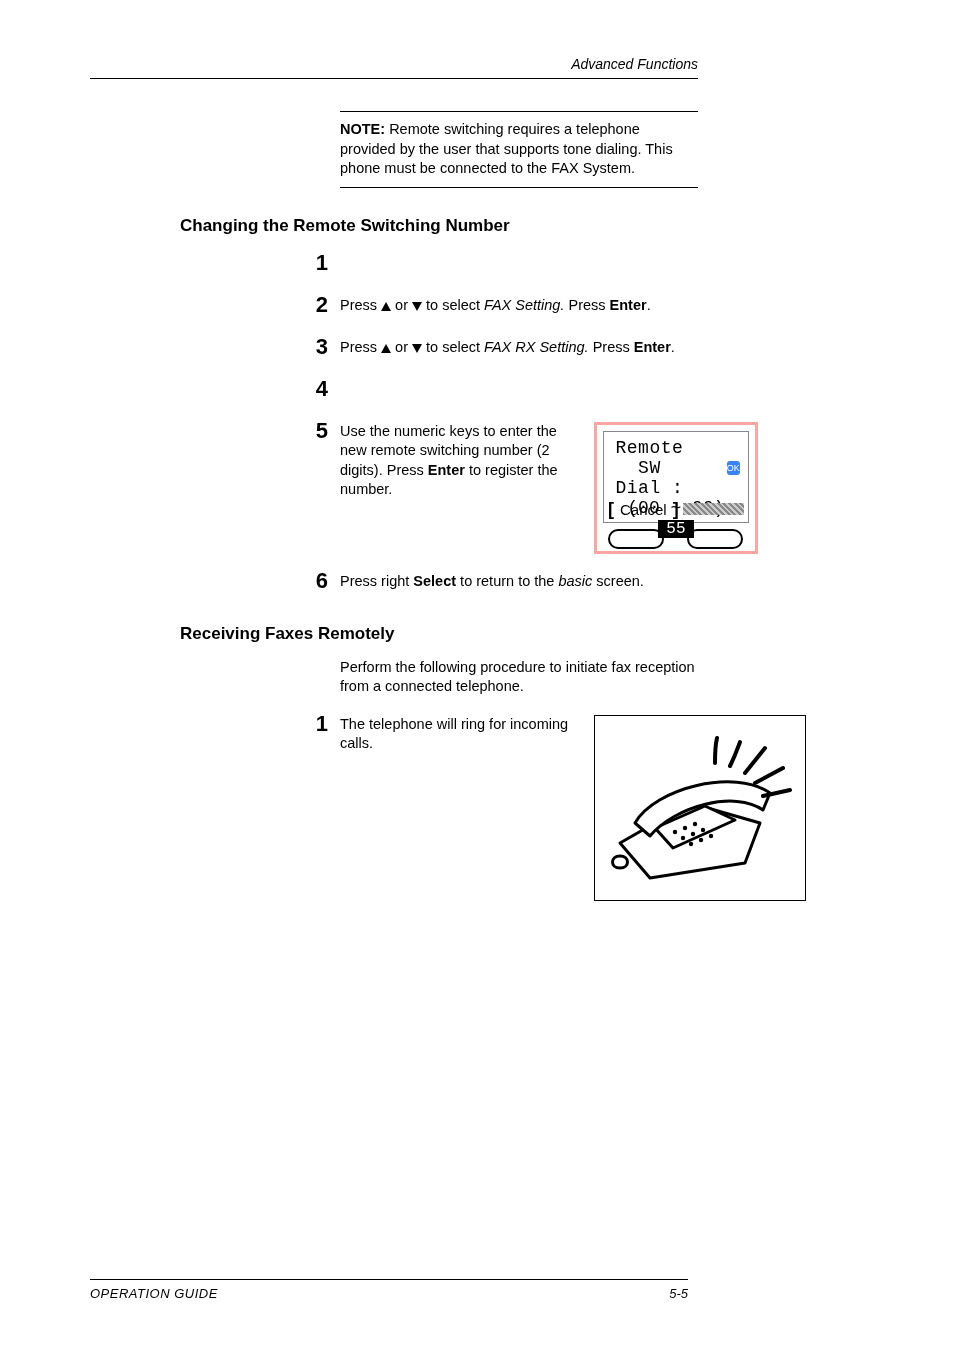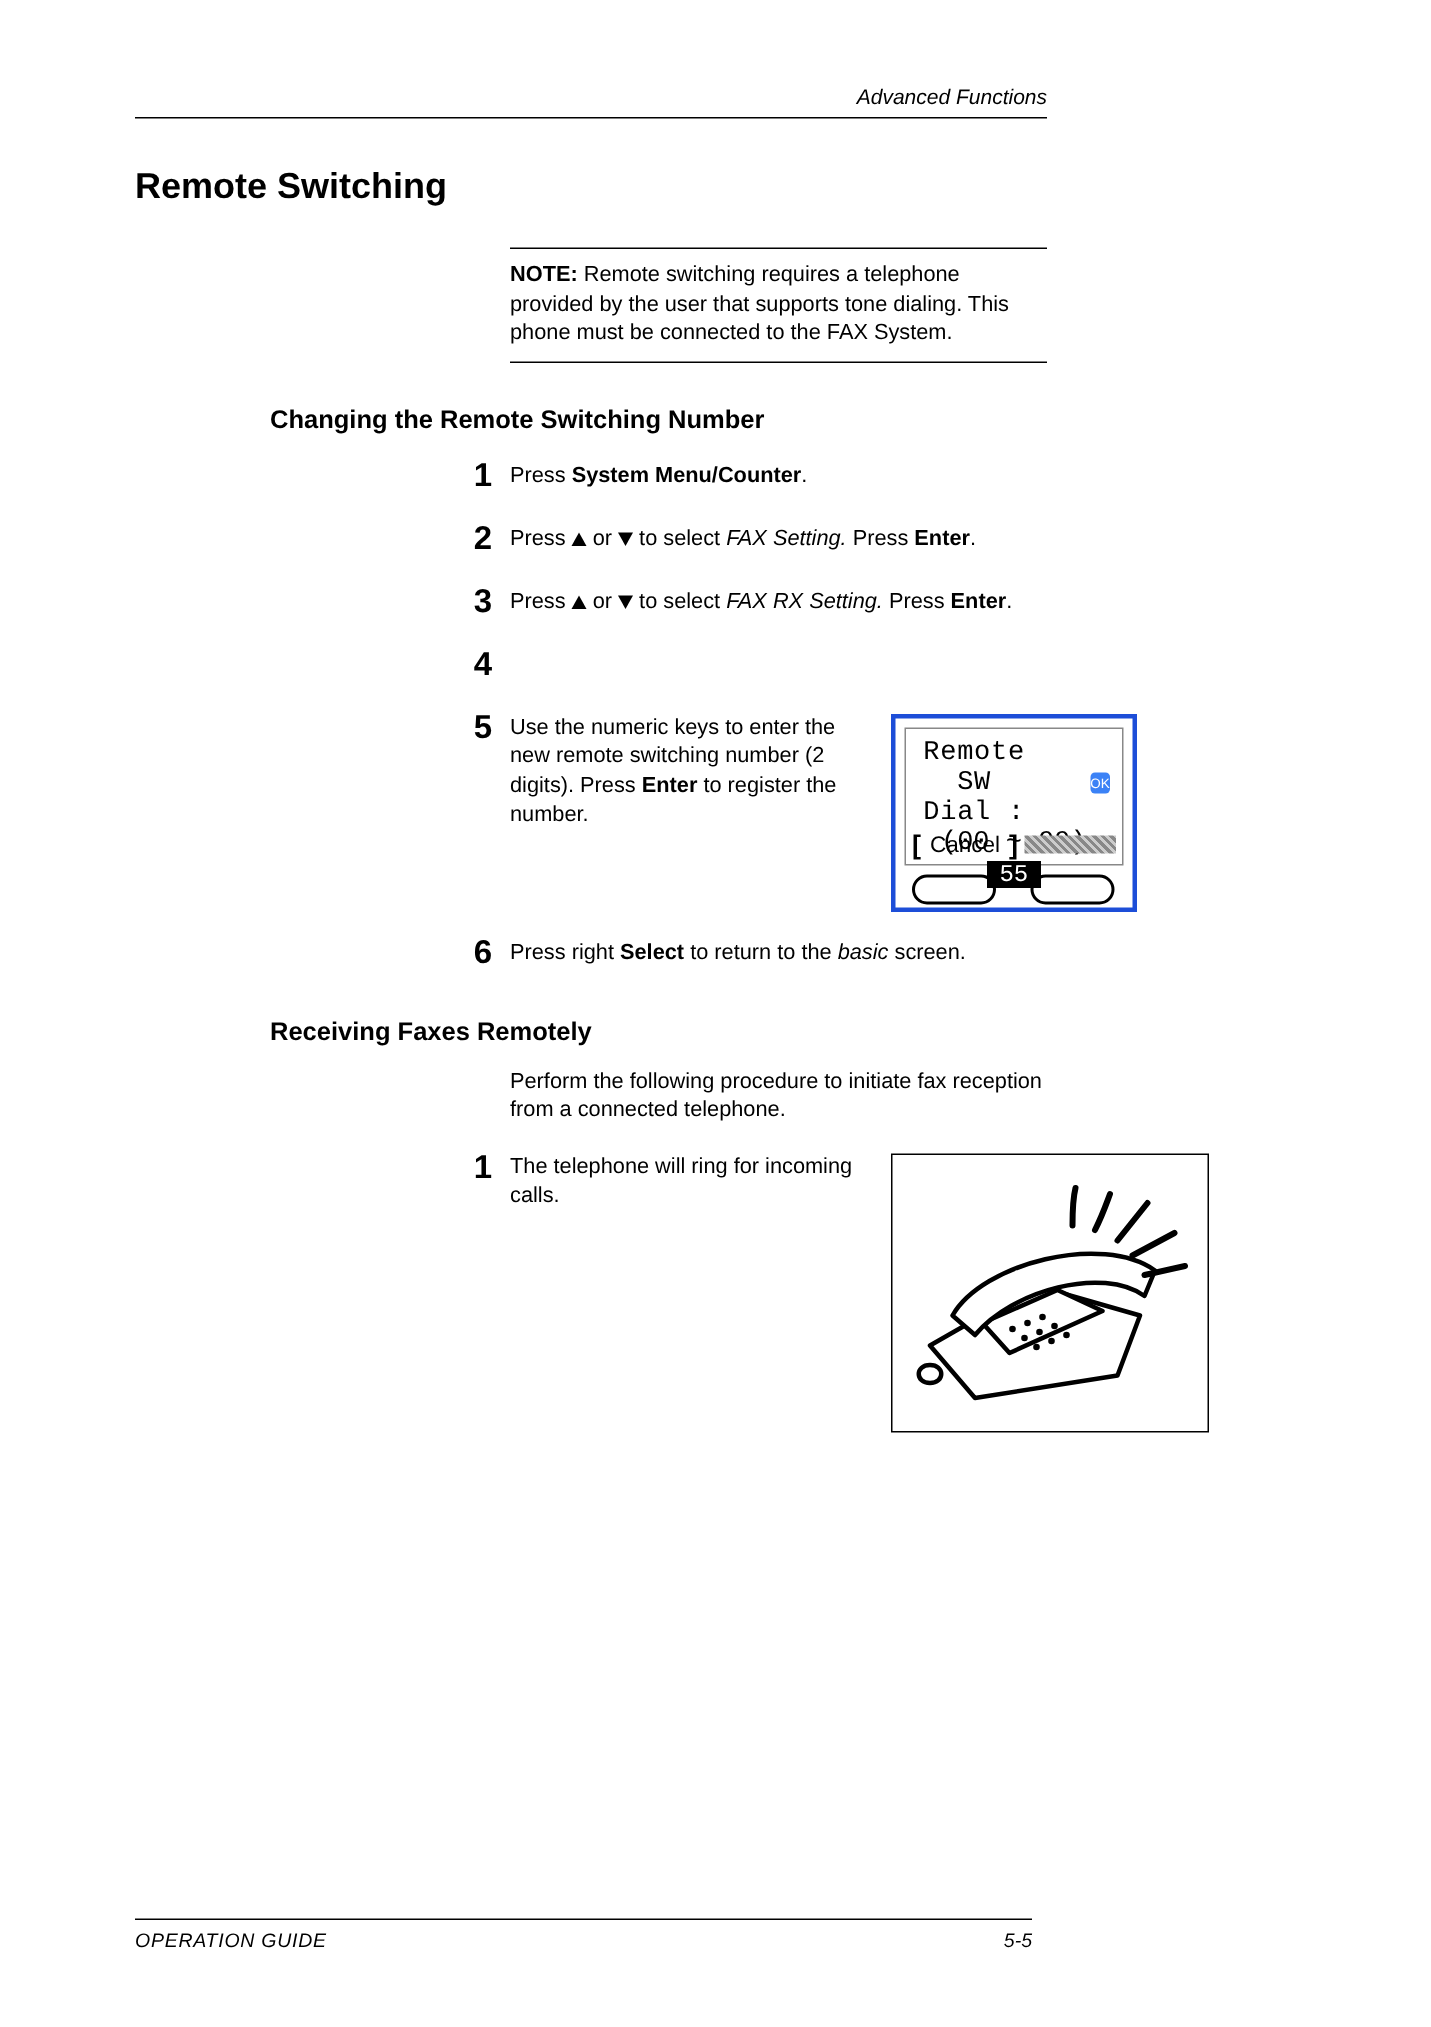--- a/index.html
+++ b/index.html
@@ -12,21 +12,21 @@
   .indent-block { margin-left: 250px; margin-right: 0; }
   .para { font-size: 14.5px; line-height: 1.35; }
   .note-box { border-top: 1px solid #000; border-bottom: 1px solid #000; padding: 8px 0; margin-top: 18px; }
   .note-box .para b { font-weight: bold; }
   .step { position: relative; margin-left: 250px; margin-top: 18px; min-height: 24px; }
   .step-num { position: absolute; left: -48px; top: -4px; font-size: 22px; font-weight: bold; font-family: Arial, Helvetica, sans-serif; width: 36px; text-align: right; }
   .step .para { font-size: 14.5px; line-height: 1.35; }
   .step.split { display: flex; align-items: flex-start; gap: 14px; }
   .split .left-col { width: 240px; flex-shrink: 0; }
   .device-screen { width: 256px; }
-  .lcd-frame { border: 3px solid #1d4ed8; height: 132px; position: relative; background: #fff; }
+  .lcd-frame { border: 3px solid #fca5a5; height: 132px; position: relative; background: #fff; }
   .lcd-inner { margin: 6px; border: 1px solid #888; height: 92px; position: relative; padding-top: 6px; font-family: "Courier New", monospace; font-size: 18px; text-align: center; }
   .lcd-title-row { display: flex; justify-content: center; align-items: center; gap: 10px; padding: 0 8px; }
   .lcd-title { font-family: "Courier New", monospace; font-size: 18px; letter-spacing: 0.5px; }
   .ok-icon { width: 20px; height: 14px; background: #3b82f6; color: #fff; font-size: 9px; font-family: Arial, sans-serif; border-radius: 3px; display: inline-flex; align-items: center; justify-content: center; margin-left: 30px; }
   .lcd-range { font-family: "Courier New", monospace; font-size: 18px; }
   .lcd-value { display: inline-block; background: #000; color: #fff; font-family: "Courier New", monospace; font-size: 16px; padding: 0 8px; margin-top: 2px; }
   .lcd-bottom-row { position: absolute; bottom: 2px; left: 4px; right: 4px; display: flex; align-items: center; font-family: Arial, sans-serif; font-size: 15px; }
   .lcd-cancel { display: inline-flex; align-items: center; gap: 2px; }
   .bracket { font-weight: bold; font-size: 18px; }
   .lcd-filler { flex: 1; height: 12px; margin-left: 4px; background: repeating-linear-gradient(45deg, #888 0 2px, #ccc 2px 4px); }
@@ -42,35 +42,31 @@
   .footer-row { display: flex; justify-content: space-between; font-size: 13px; }
   .footer-left { font-style: italic; letter-spacing: 0.5px; }
 </style>
 </head>
 <body>
 
 <div class="page">
   <div class="running-head">Advanced Functions</div>
   <hr class="page-rule">
 
-  <h1 class="h1">Remote Switching</h1>
 
   <div class="indent-block">
     <div class="note-box">
       <p class="para"><b>NOTE:</b><span> Remote switching requires a telephone provided by the user that supports tone dialing. This phone must be connected to the FAX System.</span></p>
     </div>
   </div>
 
   <h2 class="h2">Changing the Remote Switching Number</h2>
 
   <div class="step">
     <span class="step-num">1</span>
-    <p class="para">
-      <span>Press </span><b>System Menu/Counter</b><span>.</span>
-    </p>
   </div>
 
   <div class="step">
     <span class="step-num">2</span>
     <p class="para">
       <span>Press </span><span class="tri tri-up"></span><span> or </span><span class="tri tri-down"></span><span> to select </span><i>FAX Setting.</i><span> Press </span><b>Enter</b><span>.</span>
     </p>
   </div>
 
   <div class="step">

